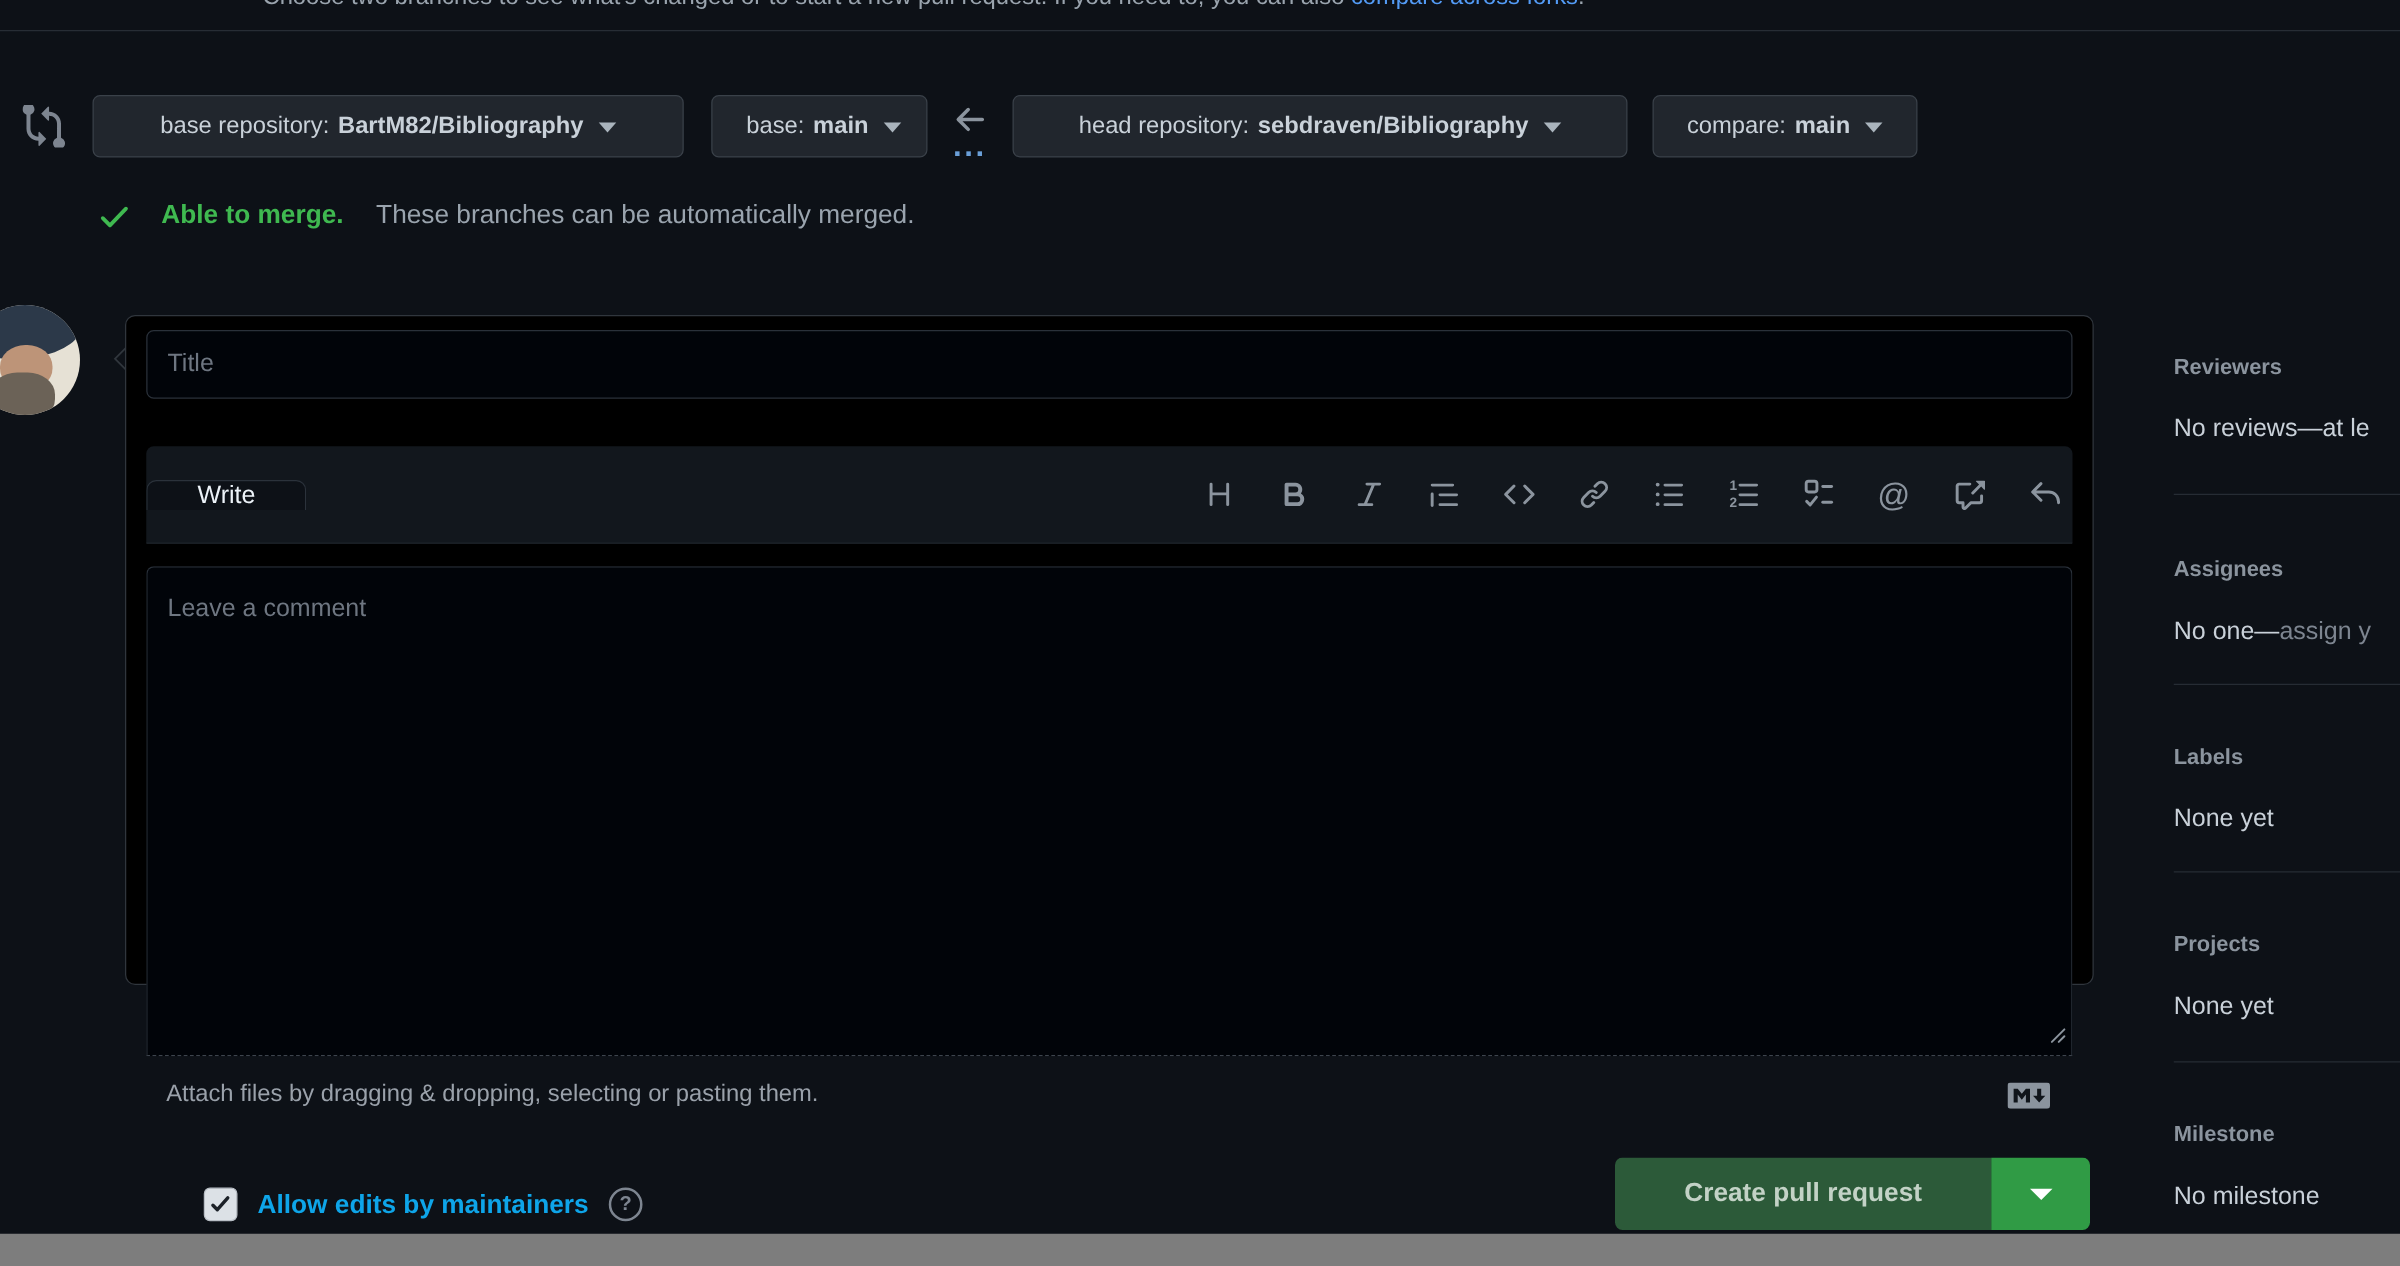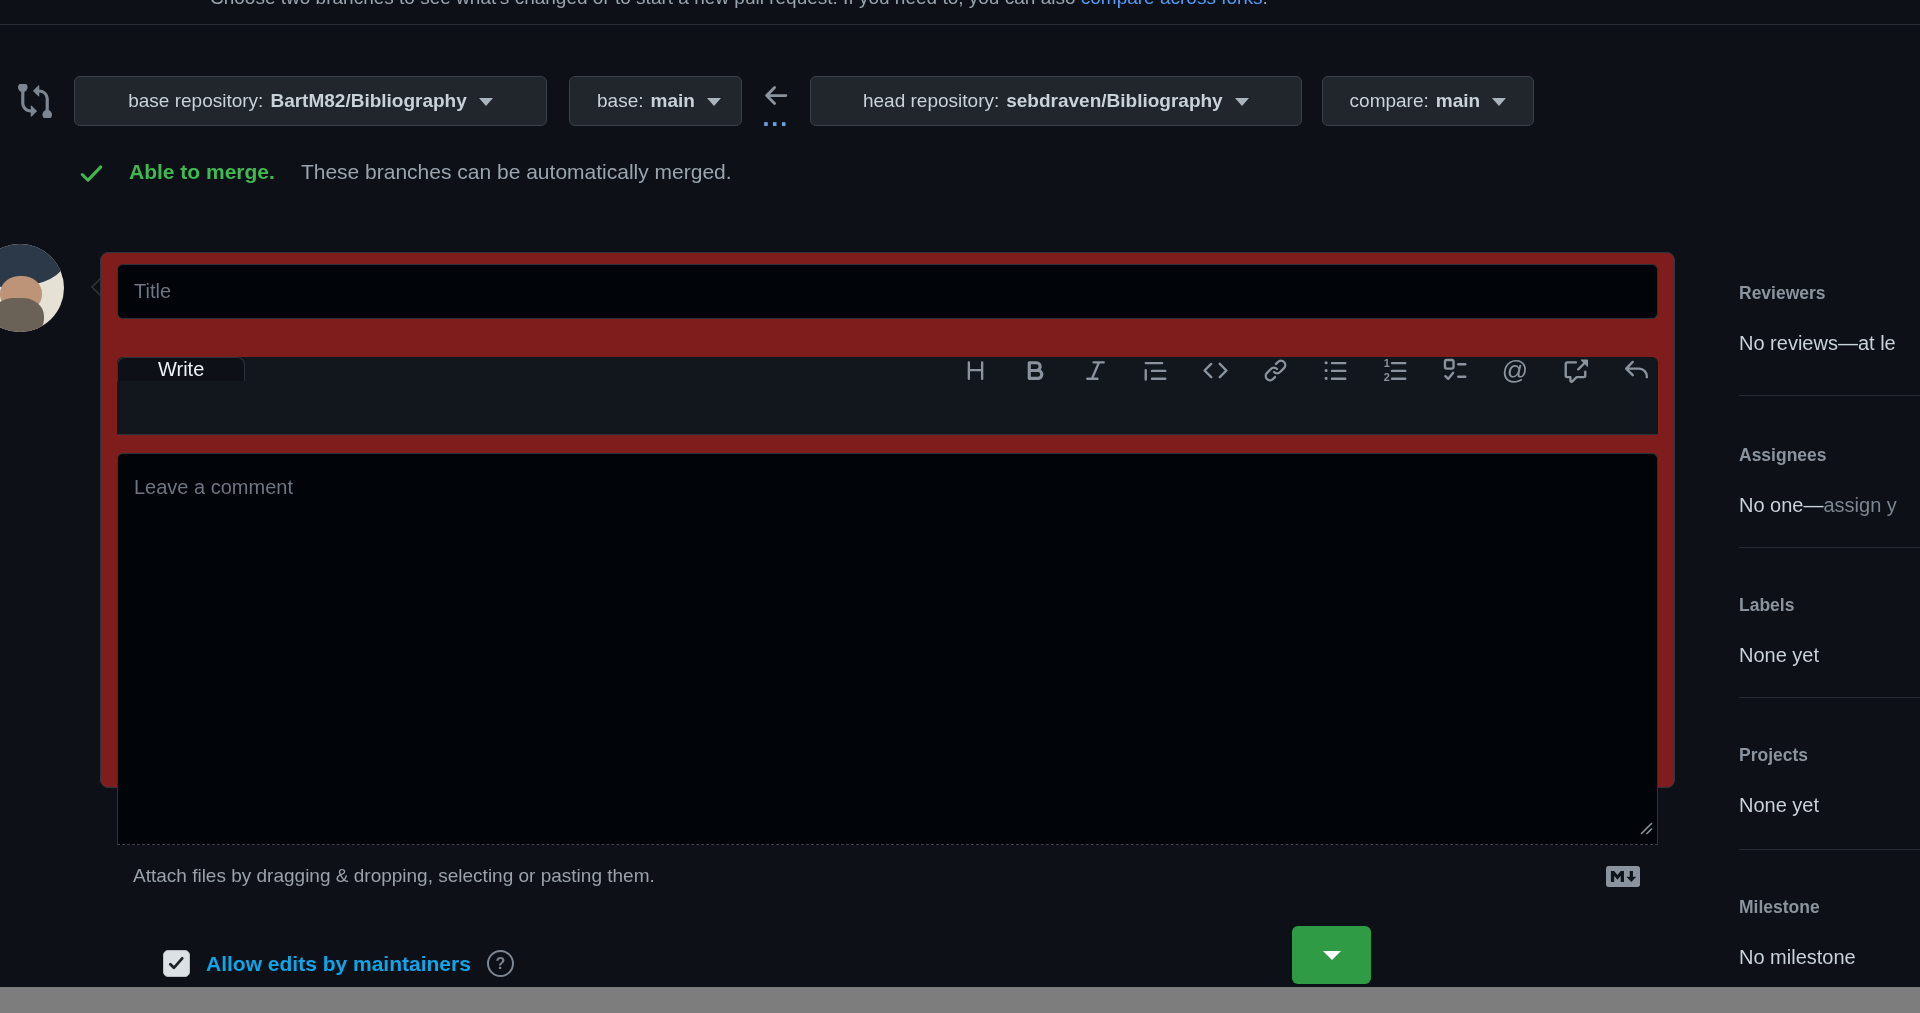--- a/index.html
+++ b/index.html
@@ -60,31 +60,31 @@
     background:#6b6257; border-radius:42% 42% 50% 50%; }
   .bubble-caret-border { left:91px; top:276px; width:0; height:0;
     border-top:11px solid transparent; border-bottom:11px solid transparent;
     border-right:11px solid #30363d; }
   .bubble-caret-fill { left:93px; top:278px; width:0; height:0;
     border-top:9px solid transparent; border-bottom:9px solid transparent;
     border-right:9px solid #0d1117; }
 
   
   .card { left:100px; top:252px; width:1575px; height:536px;
-    border:1px solid #30363d; border-radius:8px; background:#7f1d1d; }
+    border:1px solid #30363d; border-radius:8px; background:#000000; }
   .title-input {
     position:absolute; left:16px; top:11px; width:1541px; height:55px;
     background:#010409; border:1px solid #2a313a; border-radius:6px;
     color:#c9d1d9; font-size:20px; padding:0 16px; outline:none;
   }
   .title-input::placeholder { color:#6e7681; }
 
   .tab-strip { position:absolute; left:16px; top:104px; width:1541px; height:78px;
     background:#12171d; border-bottom:1px solid #2b323b; border-radius:6px 6px 0 0;
-    display:flex; align-items:flex-start; }
+    display:flex; align-items:center; }
   .tab { border:0; background:transparent; color:#97a1ab; font-size:20px; padding:0 36px; }
   .tab-active {
     background:#0d1117; color:#ecf2f8; border:1px solid #2b323b; border-bottom:0;
     border-radius:8px 8px 0 0; margin-bottom:-1px; z-index:1; padding:0 40px;
   }
   .toolbar { margin-left:auto; display:flex; align-items:center; gap:34px; padding-right:10px; }
   .tb { background:transparent; border:0; color:#8b949e; width:26px; height:26px;
     display:flex; align-items:center; justify-content:center; padding:0; }
   .tb .at-glyph { font-size:26px; line-height:1; color:#8b949e; }
 
@@ -298,20 +298,21 @@
   <span class="checkbox checked">
     <svg class="check-glyph" width="19" height="19" viewBox="0 0 16 16">
         <path d="M2.8 8.6l3 3 7-8" fill="none" stroke="#1c2128" stroke-width="2.3" stroke-linecap="round" stroke-linejoin="round"></path>
       </svg>
   </span>
   <label class="allow-label">Allow edits by maintainers</label>
   <span class="help-circle">?</span>
 </div>
 
 <div class="abs create-btn">
+  <button class="create-main">Create pull request</button>
   <button class="create-caret-seg">
     <span class="caret-down-white"></span>
   </button>
 </div>
 
 <div class="abs sidebar">
   <div class="sb-section s0">
     <div class="sb-title">Reviewers</div>
     <div class="sb-value"><span>No reviews—at le</span><span class="muted"></span></div>
   </div>

